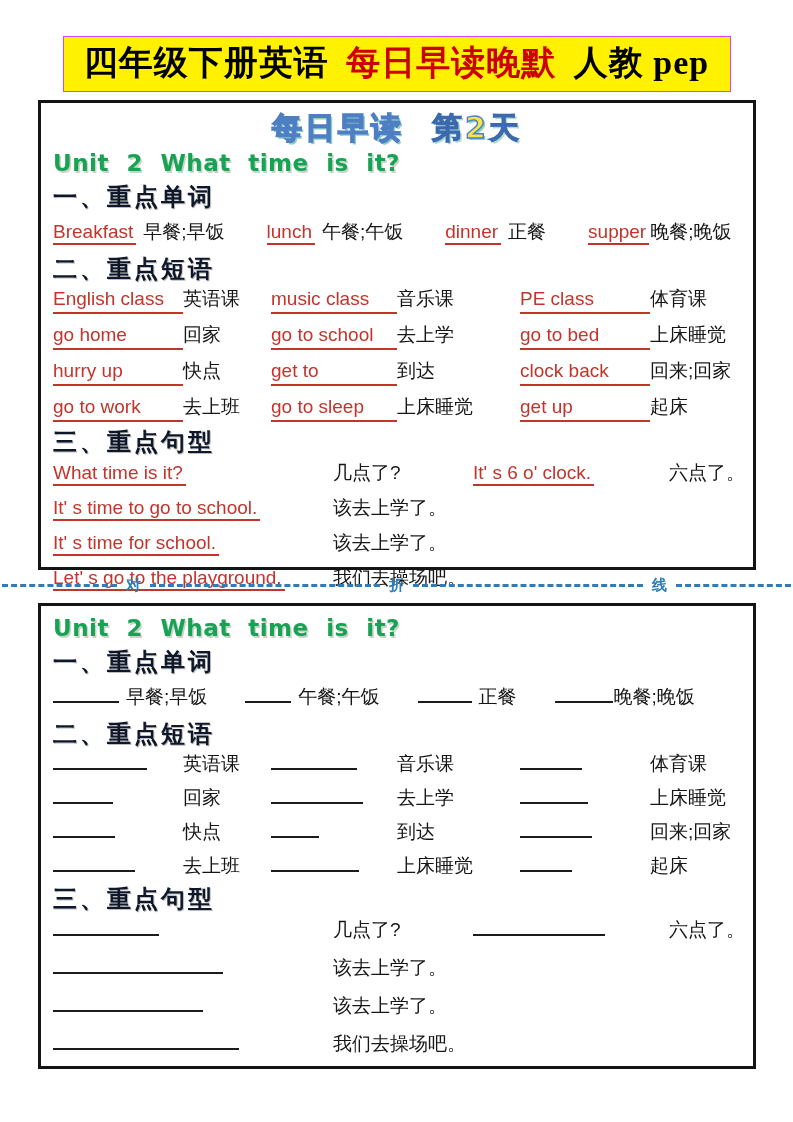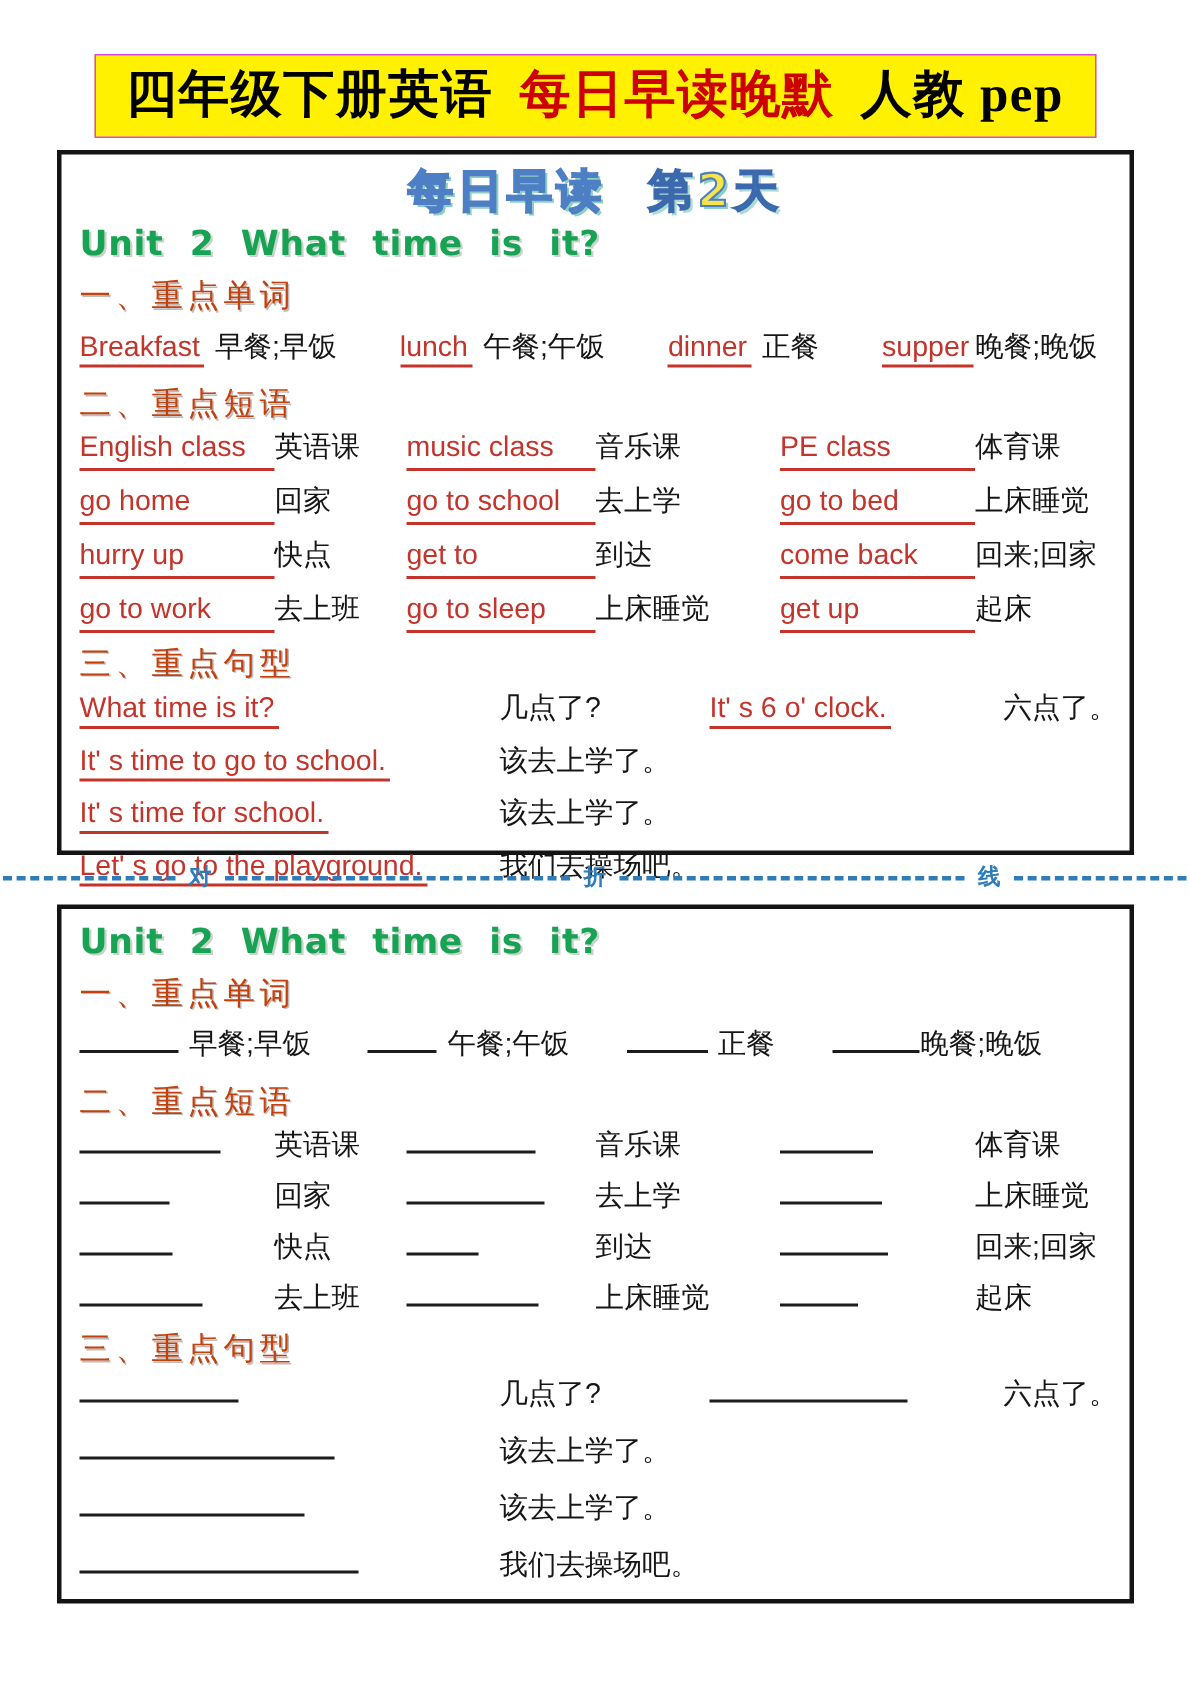--- a/index.html
+++ b/index.html
@@ -45,21 +45,21 @@
   .t-day{margin-left:28px;}
   
   .unit-title{
     margin:2px 0 0;color:#17A254;font-size:23px;font-weight:800;
     letter-spacing:0.5px;word-spacing:9px;line-height:28px;
     text-shadow:1.5px 1.5px 0 #C8D4C8;
     font-family:"DejaVu Sans",sans-serif;white-space:nowrap;
   }
   
   .sec{
-    margin:7px 0 5px;color:#c2410c;font-size:21px;font-weight:400;
+    margin:7px 0 5px;color:#0f172a;font-size:24px;font-weight:700;
     letter-spacing:3px;line-height:26px;
     text-shadow:1px 1px 0 #BDBDBD;
     font-family:"Liberation Serif","DejaVu Serif",serif;
   }
   
   .en{
     color:#C3342B;border-bottom:2px solid #C3342B;
     padding:0 3px 1px 0;font-size:19px;white-space:nowrap;
   }
   .zh{color:#161616;font-size:19px;white-space:nowrap;}
@@ -140,21 +140,21 @@
       <span class="en">go home</span>
         <span class="zh">回家</span>
       <span class="en">go to school</span>
         <span class="zh">去上学</span>
       <span class="en">go to bed</span>
         <span class="zh">上床睡觉</span>
       <span class="en">hurry up</span>
         <span class="zh">快点</span>
       <span class="en">get to</span>
         <span class="zh">到达</span>
-      <span class="en">come back</span>
+      <span class="en">clock back</span>
         <span class="zh">回来;回家</span>
       <span class="en">go to work</span>
         <span class="zh">去上班</span>
       <span class="en">go to sleep</span>
         <span class="zh">上床睡觉</span>
       <span class="en">get up</span>
         <span class="zh">起床</span>
     </div>
 
     <div class="sec">三、重点句型</div>

